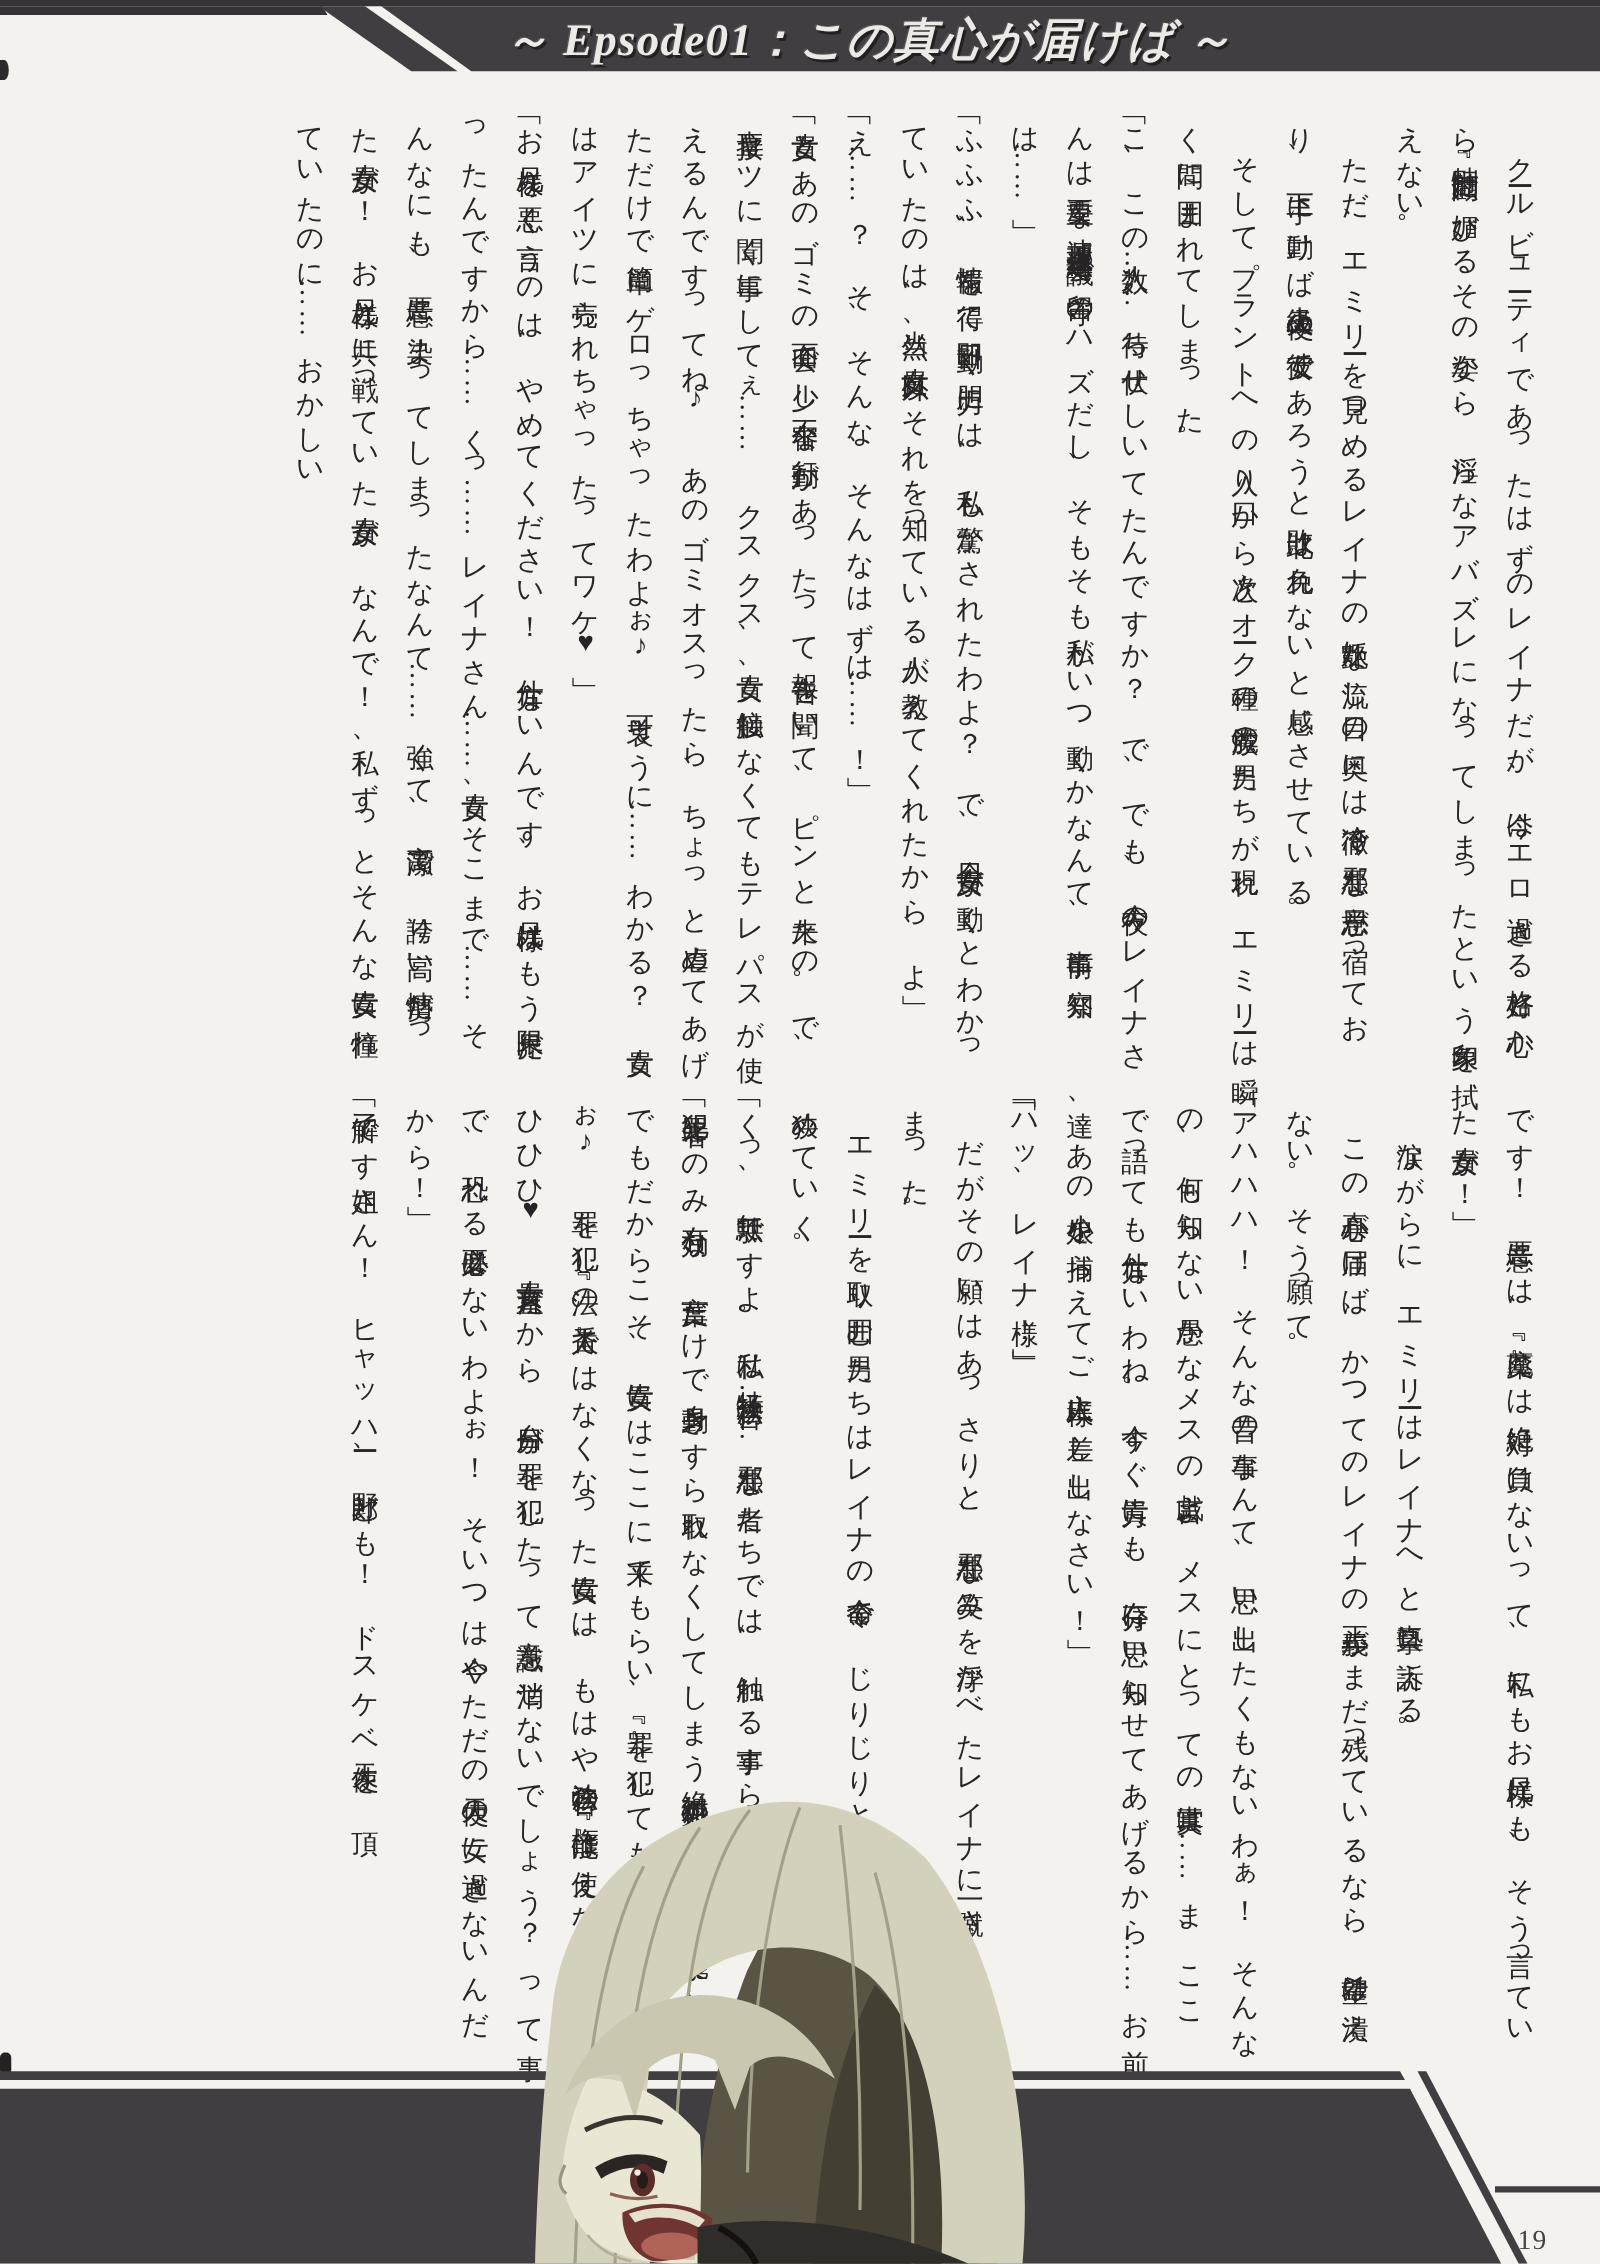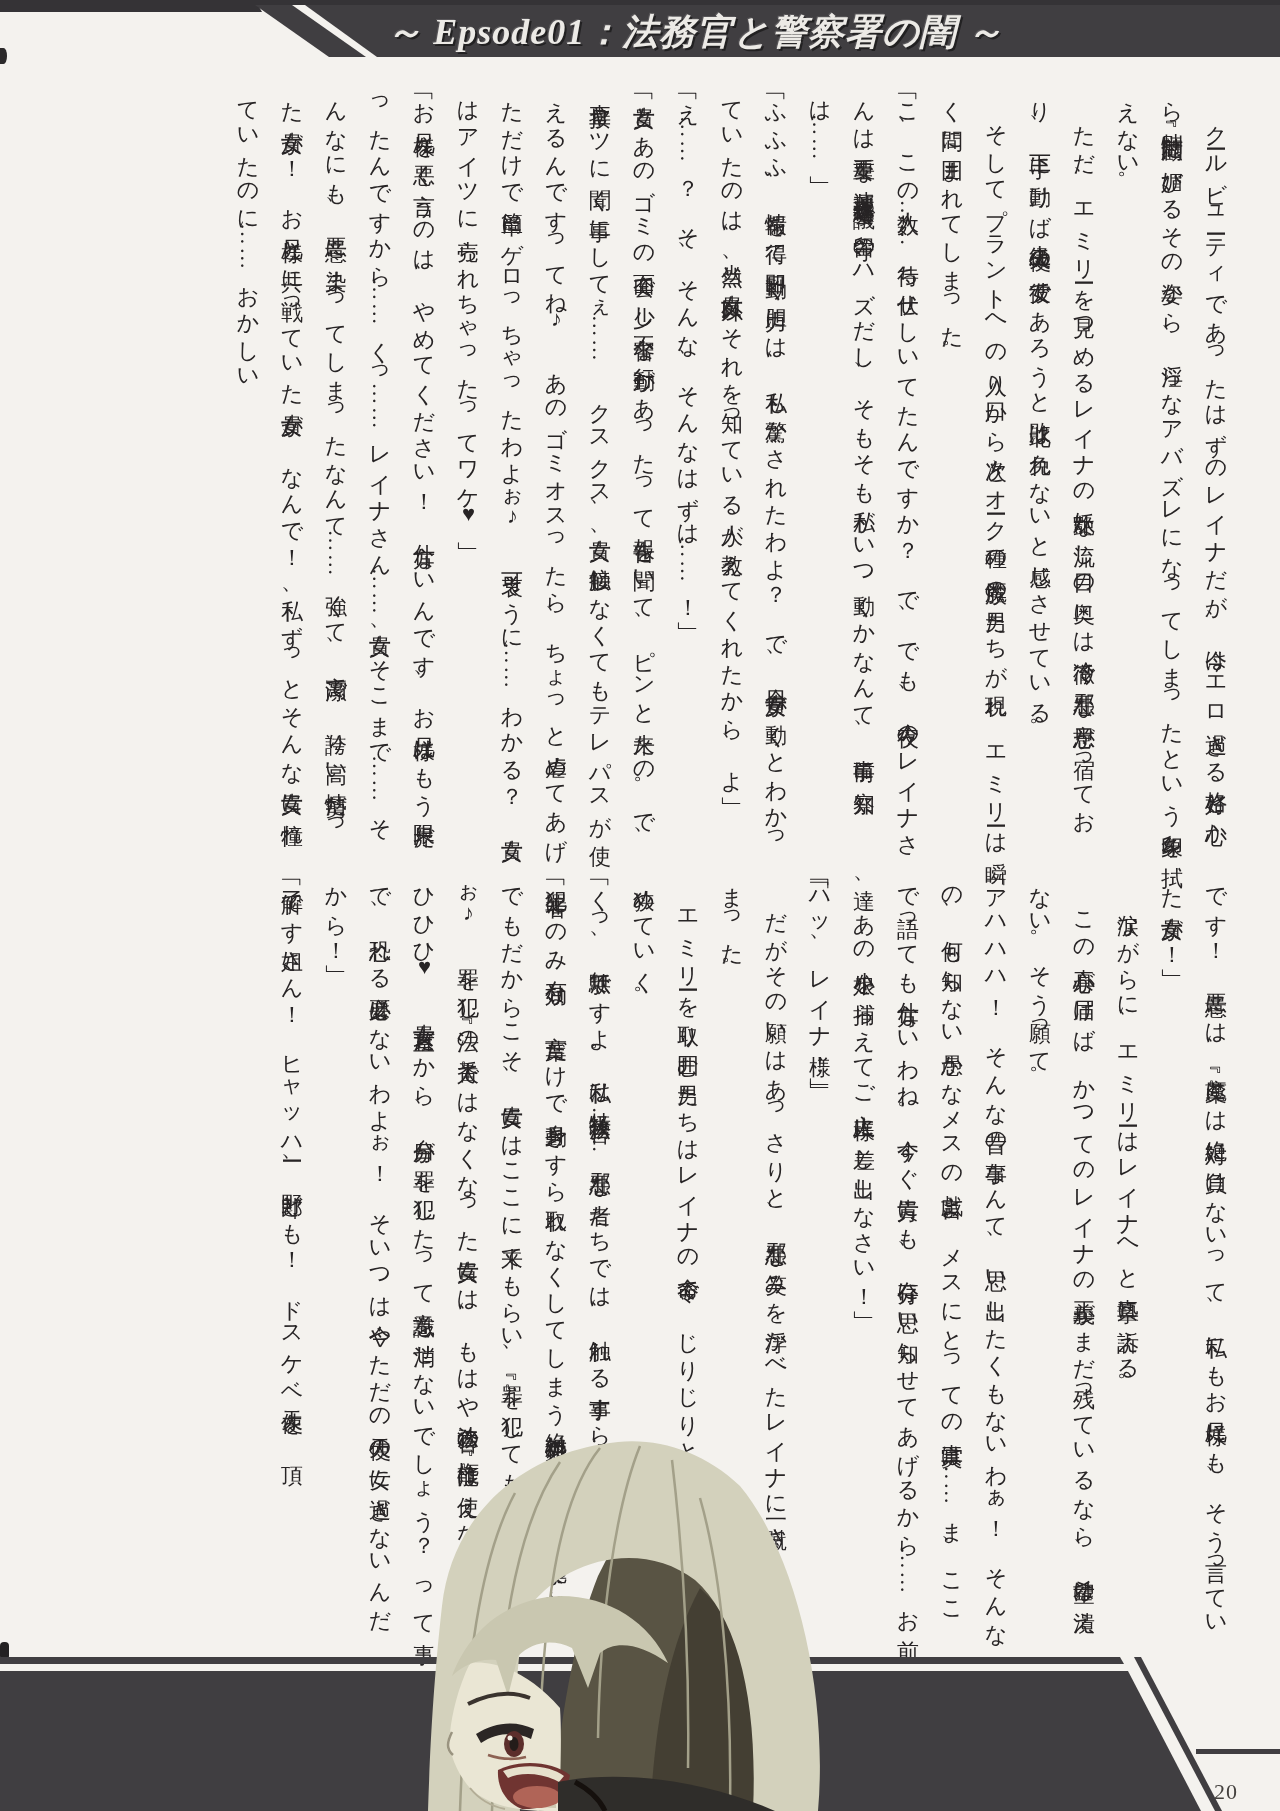--- a/index.html
+++ b/index.html
@@ -42,21 +42,21 @@
 </head>
 <body>
 
 <div class="banner">
   <svg width="1280" height="70" viewBox="0 0 1280 70">
     <rect x="0" y="0" width="1280" height="5" fill="#353336"></rect>
     <polygon points="0,5 258,5 262,12 0,12" fill="#353336"></polygon>
     <polygon points="255,5 292,5 366,57 329,57" fill="#403e41"></polygon>
     <polygon points="305,5 1280,5 1280,57 377,57" fill="#403e41"></polygon>
   </svg>
-  <div class="banner-title">～ Epsode01：法務官と警察署の闇 ～</div>
+  <div class="banner-title">～ Epsode01：この真心が届けば ～</div>
 </div>
 <div class="spine-speck-top"></div>
 
 <div id="block1" class="vblock">
     <p>　クールビューティであったはずのレイナだが、今はエロ過ぎる格好と心から『特別顧問』に媚びるその姿から、淫らなアバズレになってしまったという印象を拭えない。</p>
     <p>　ただ、エミリーを見つめるレイナの妖艶な流し目の奥には冷徹で邪悪な意思が宿っており、下手に動けば上級天使の彼女であろうと敗北は免れないと感じさせている。</p>
     <p>　そしてプラントへの入り口から次々とオーク種の魔族の男たちが現れ、エミリーは瞬く間に囲まれてしまった。</p>
     <p>「こ、この人数……待ち伏せしいてたんですか？　で、でも、今夜のレイナさんは重要な連邦捜査連絡会議で留守のハズだし、そもそも私がいつ動くかなんて、事前に察知は……」</p>
     <p>「ふふふ、情報を得て即日動く胆力には、私も驚かされたわよ？　で、今日貴女が動くとわかっていたのは、当然、貴女以外にそれを知っている人が教えてくれたから、よ」</p>
     <p>「え……？　そ、そんな、そんなはずは……！」</p>
@@ -125,13 +125,13 @@
     <path d="M503,333 C524,325 550,327 564,338 L559,344 C541,334 520,334 508,340 Z" fill="#e6e0cc"></path>
     <ellipse cx="537" cy="359" rx="24" ry="11" fill="#b06457"></ellipse>
 
     <path d="M470,350 C478,360 490,368 505,371" stroke="#b3ad96" stroke-width="2" fill="none"></path>
 
     <path d="M558,344 C615,332 700,340 775,373 L558,373 Z" fill="#2f2d2a"></path>
     <path d="M575,344 C590,352 600,362 605,373" stroke="#15100d" stroke-width="5" fill="none"></path>
   </g>
 </svg>
 
-<div class="page-number">20</div>
+<div class="page-number">19</div>
 
 </body></html>

